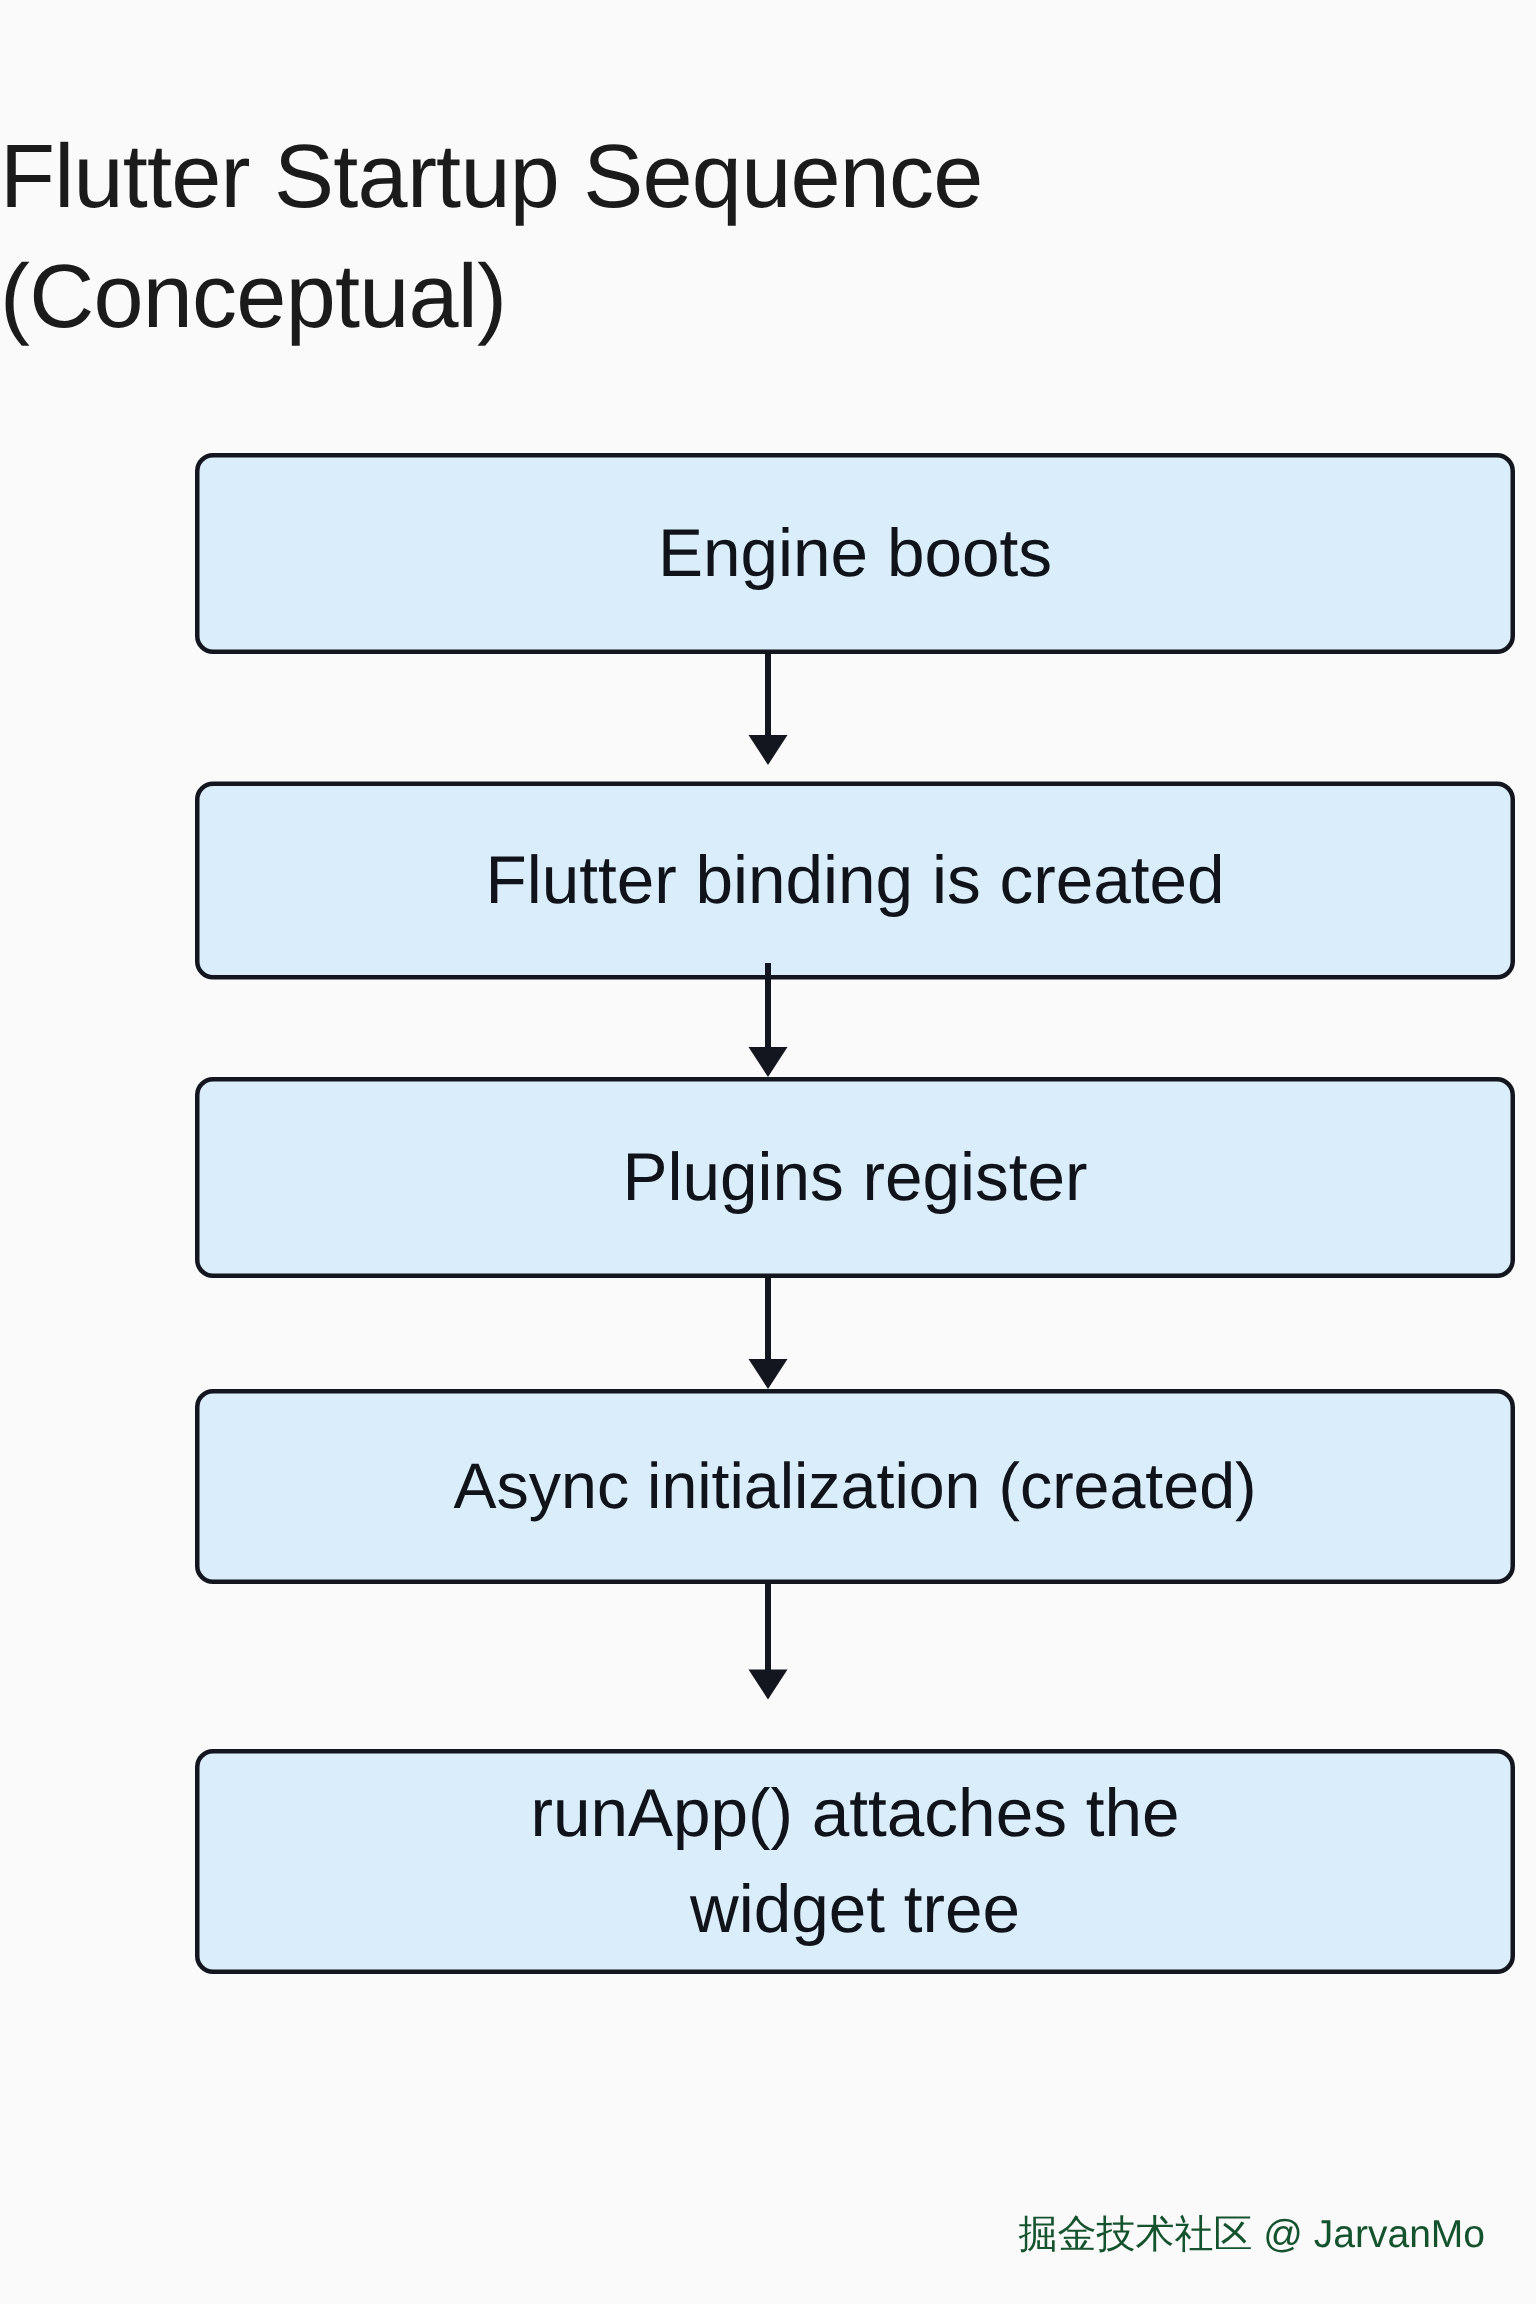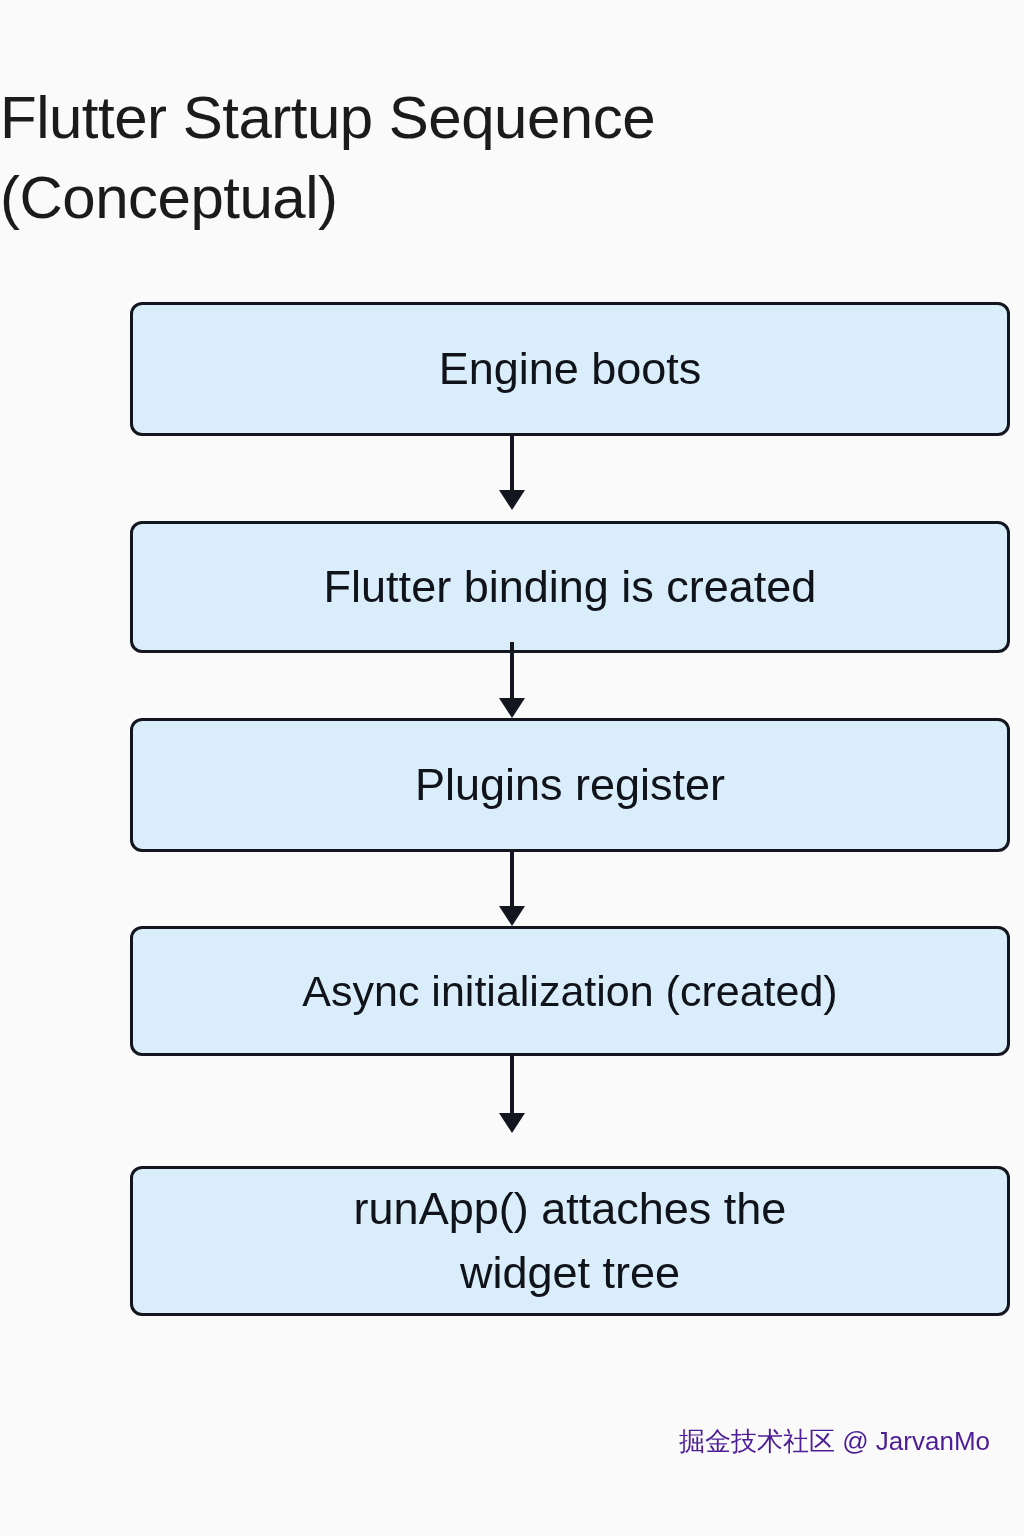--- a/index.html
+++ b/index.html
@@ -104,22 +104,22 @@
   .connector-3 .head  { top: 54px; }
 
   .connector-4 { top: 1056px; height: 77px; }
   .connector-4 .shaft { height: 59px; }
   .connector-4 .head  { top: 57px; }
 
   
   .watermark {
     position: absolute;
     right: 34px;
-    top: 1424px;
-    color: #4c1d95;
+    top: 1472px;
+    color: #14532d;
     font-family: "Liberation Sans", sans-serif;
     font-size: 26px;
     line-height: 34px;
     font-weight: 400;
     white-space: nowrap;
   }
 </style>
 </head>
 <body>
 

